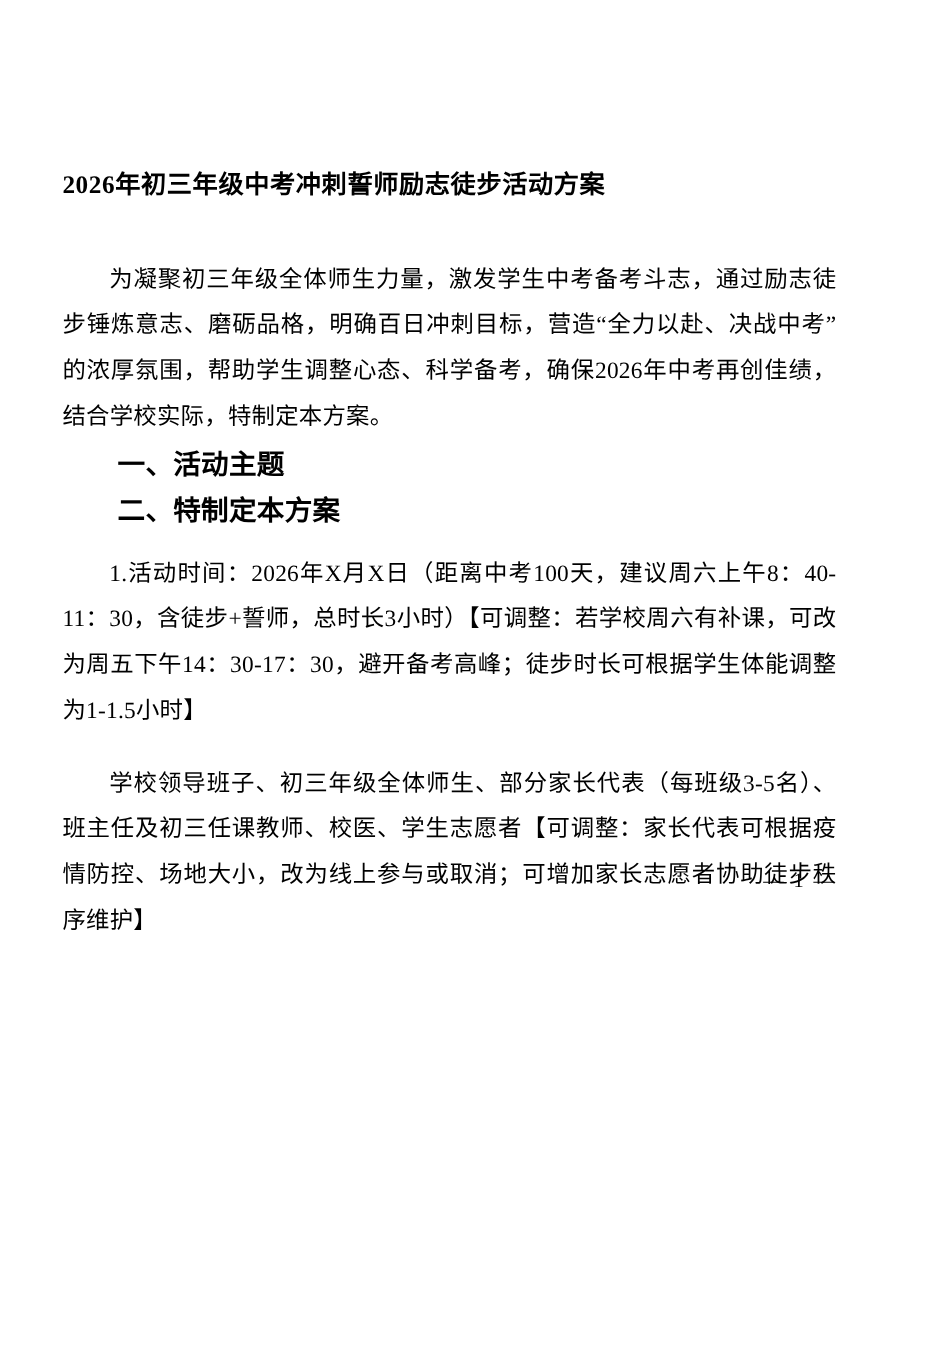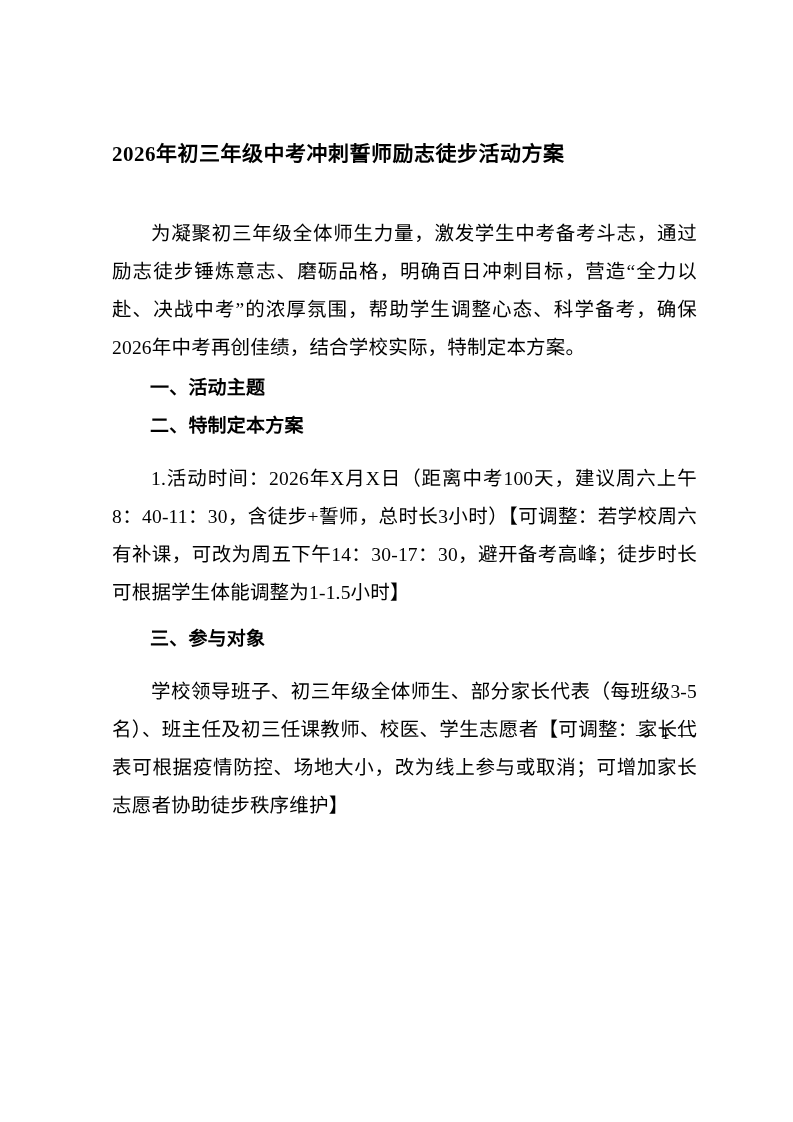--- a/index.html
+++ b/index.html
@@ -14,41 +14,41 @@
     color: #000000;
     position: relative;
     overflow: hidden;
   }
   .page {
     position: absolute;
     top: 0; left: 0;
     width: 793px;
     height: 798px;
     box-sizing: border-box;
-    padding: 140px 96px 60px 112px;
+    padding: 140px 96px 60px 52px;
   }
   .doc-title {
     font-size: 21px;
     font-weight: bold;
     letter-spacing: 0.5px;
     line-height: 1.4;
     margin: 0 0 46px 0;
     text-align: left;
   }
   p.body-para {
     font-size: 19.5px;
     line-height: 38px;
     margin: 15px 0 2px 0;
     text-indent: 2em;
     text-align: justify;
     text-justify: inter-ideograph;
     letter-spacing: 0.2px;
   }
   p.section-head {
-    font-size: 19px;
+    font-size: 23px;
     font-weight: bold;
     line-height: 38px;
     margin: 0;
     text-indent: 2em;
     letter-spacing: 0.2px;
   }
   .spacer-sm { height: 6px; }
   .page-number {
     position: absolute;
     bottom: 54px;
@@ -67,17 +67,16 @@
 
   <p class="body-para">为凝聚初三年级全体师生力量，激发学生中考备考斗志，通过励志徒步锤炼意志、磨砺品格，明确百日冲刺目标，营造“全力以赴、决战中考”的浓厚氛围，帮助学生调整心态、科学备考，确保2026年中考再创佳绩，结合学校实际，特制定本方案。</p>
 
   <p class="section-head">一、活动主题</p>
 
   <p class="section-head">二、特制定本方案</p>
   <p class="body-para">1.活动时间：2026年X月X日（距离中考100天，建议周六上午8：40-11：30，含徒步+誓师，总时长3小时）【可调整：若学校周六有补课，可改为周五下午14：30-17：30，避开备考高峰；徒步时长可根据学生体能调整为1-1.5小时】</p>
 
   <div class="spacer-sm"></div>
 
-  <p class="section-head">三、参与对象</p>
   <p class="body-para">学校领导班子、初三年级全体师生、部分家长代表（每班级3-5名）、班主任及初三任课教师、校医、学生志愿者【可调整：家长代表可根据疫情防控、场地大小，改为线上参与或取消；可增加家长志愿者协助徒步秩序维护】</p>
 
   <div class="page-number">— 1 —</div>
 </div>
 
 </body></html>

